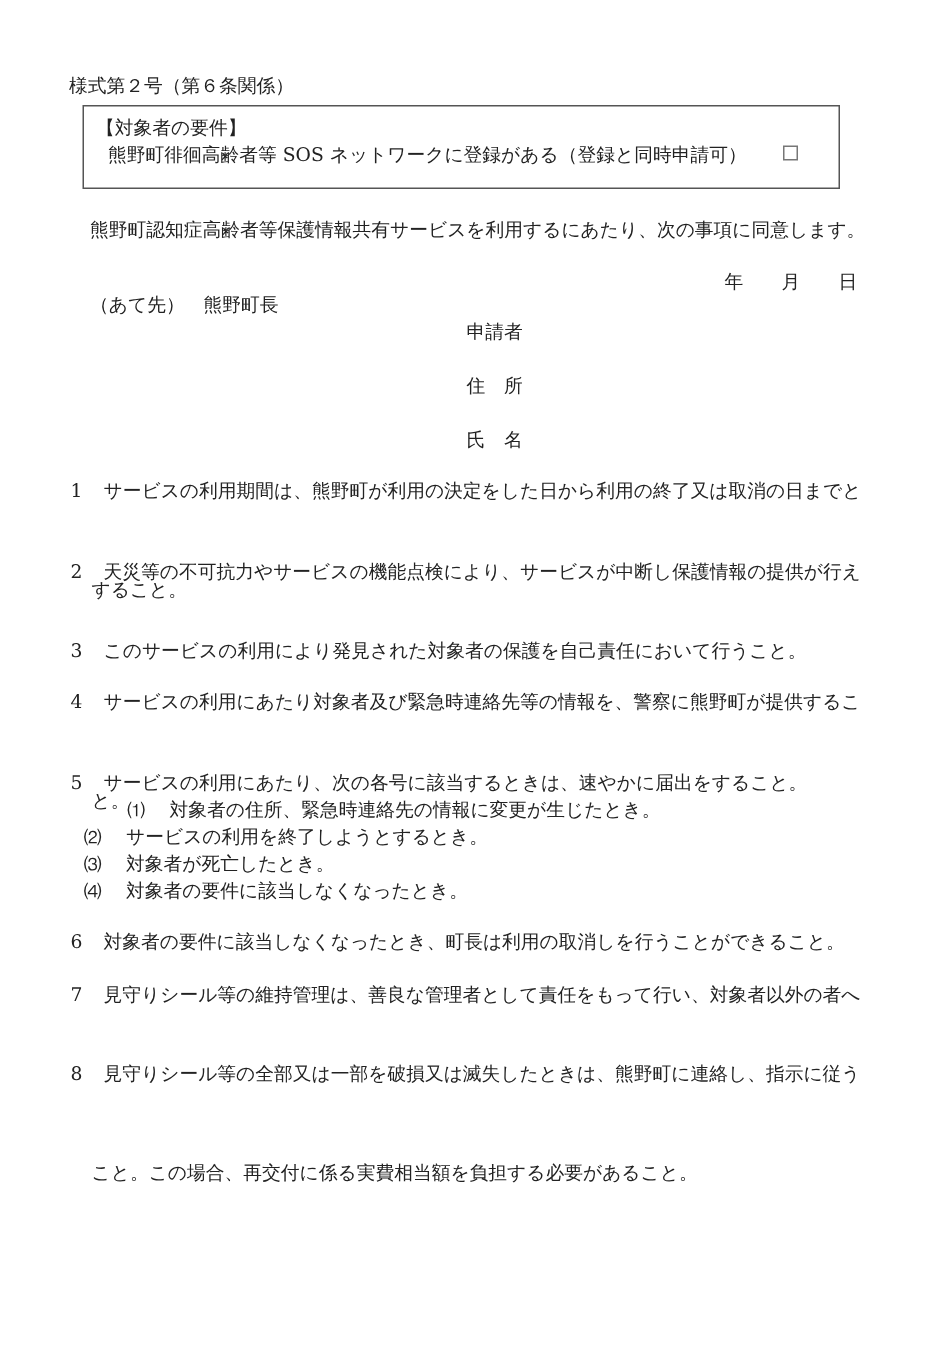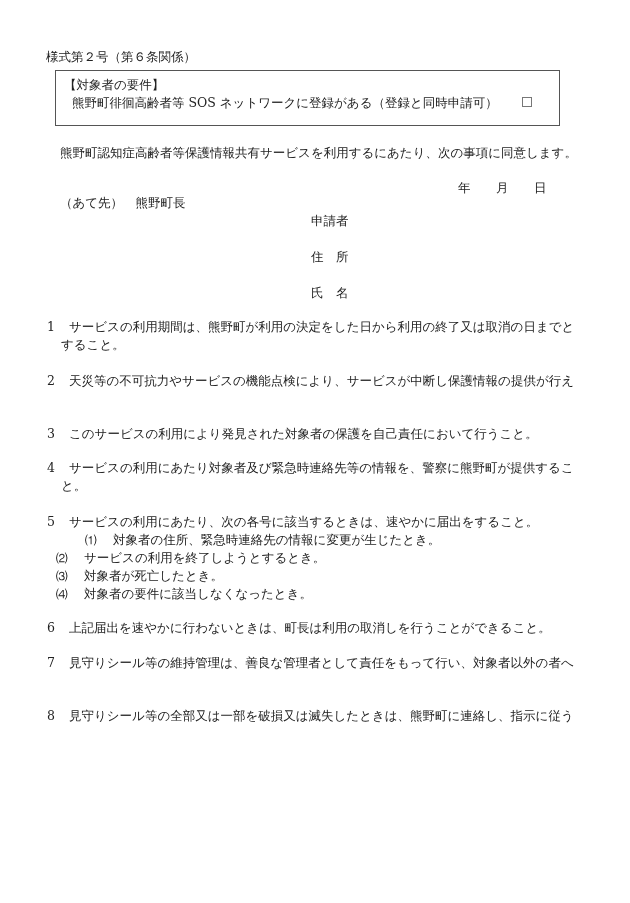--- a/index.html
+++ b/index.html
@@ -38,21 +38,21 @@
       top: 97px;
       width: 10px;
       height: 10px;
       border: 1px solid #777777;
       box-sizing: border-box;
       background: #fff;
     }
 
     .consent { left: 60px; top: 144px; }
 
-    .date-row { left: 458px; top: 179px; }
+    .date-row { left: 483px; top: 179px; }
     .date-row span { display: inline-block; }
     .date-year { width: 38px; }
     .date-month { width: 38px; }
 
     .addressee { left: 60px; top: 194px; }
 
     .applicant-label { left: 311px; top: 212px; }
     .address-label   { left: 311px; top: 248px; }
     .name-label      { left: 311px; top: 284px; }
     .label-spaced span { display: inline-block; }
@@ -67,20 +67,21 @@
     .clause .num {
       display: inline-block;
       width: 22px;
     }
     .clause .body {
       display: inline;
     }
     .clause .cont {
       display: block;
       padding-left: 14px;
+      margin-top: 48px;
     }
 
     .sub {
       position: absolute;
       left: 56px;
       white-space: nowrap;
     }
     .sub .snum { display: inline-block; width: 28px; font-size: 11.5px; }
   </style>
 </head>
@@ -139,24 +140,25 @@
     <span class="snum">⑵</span><span>サービスの利用を終了しようとするとき。</span>
   </div>
   <div class="sub" style="top:567px;">
     <span class="snum">⑶</span><span>対象者が死亡したとき。</span>
   </div>
   <div class="sub" style="top:585px;">
     <span class="snum">⑷</span><span>対象者の要件に該当しなくなったとき。</span>
   </div>
 
   <div class="clause" style="top:619px;">
-    <span class="num">6</span><span class="body">上記届出を速やかに行わないときは、町長は利用の取消しを行うことができること。</span>
+    <span class="num">6</span><span class="body">対象者の要件に該当しなくなったとき、町長は利用の取消しを行うことができること。</span>
   </div>
 
   <div class="clause" style="top:654px;">
     <span class="num">7</span><span class="body">見守りシール等の維持管理は、善良な管理者として責任をもって行い、対象者以外の者へ</span>
   </div>
 
   <div class="clause" style="top:707px;">
     <span class="num">8</span><span class="body">見守りシール等の全部又は一部を破損又は滅失したときは、熊野町に連絡し、指示に従う</span>
+    <span class="cont">こと。この場合、再交付に係る実費相当額を負担する必要があること。</span>
   </div>
 
 </div>
 
 </body></html>

